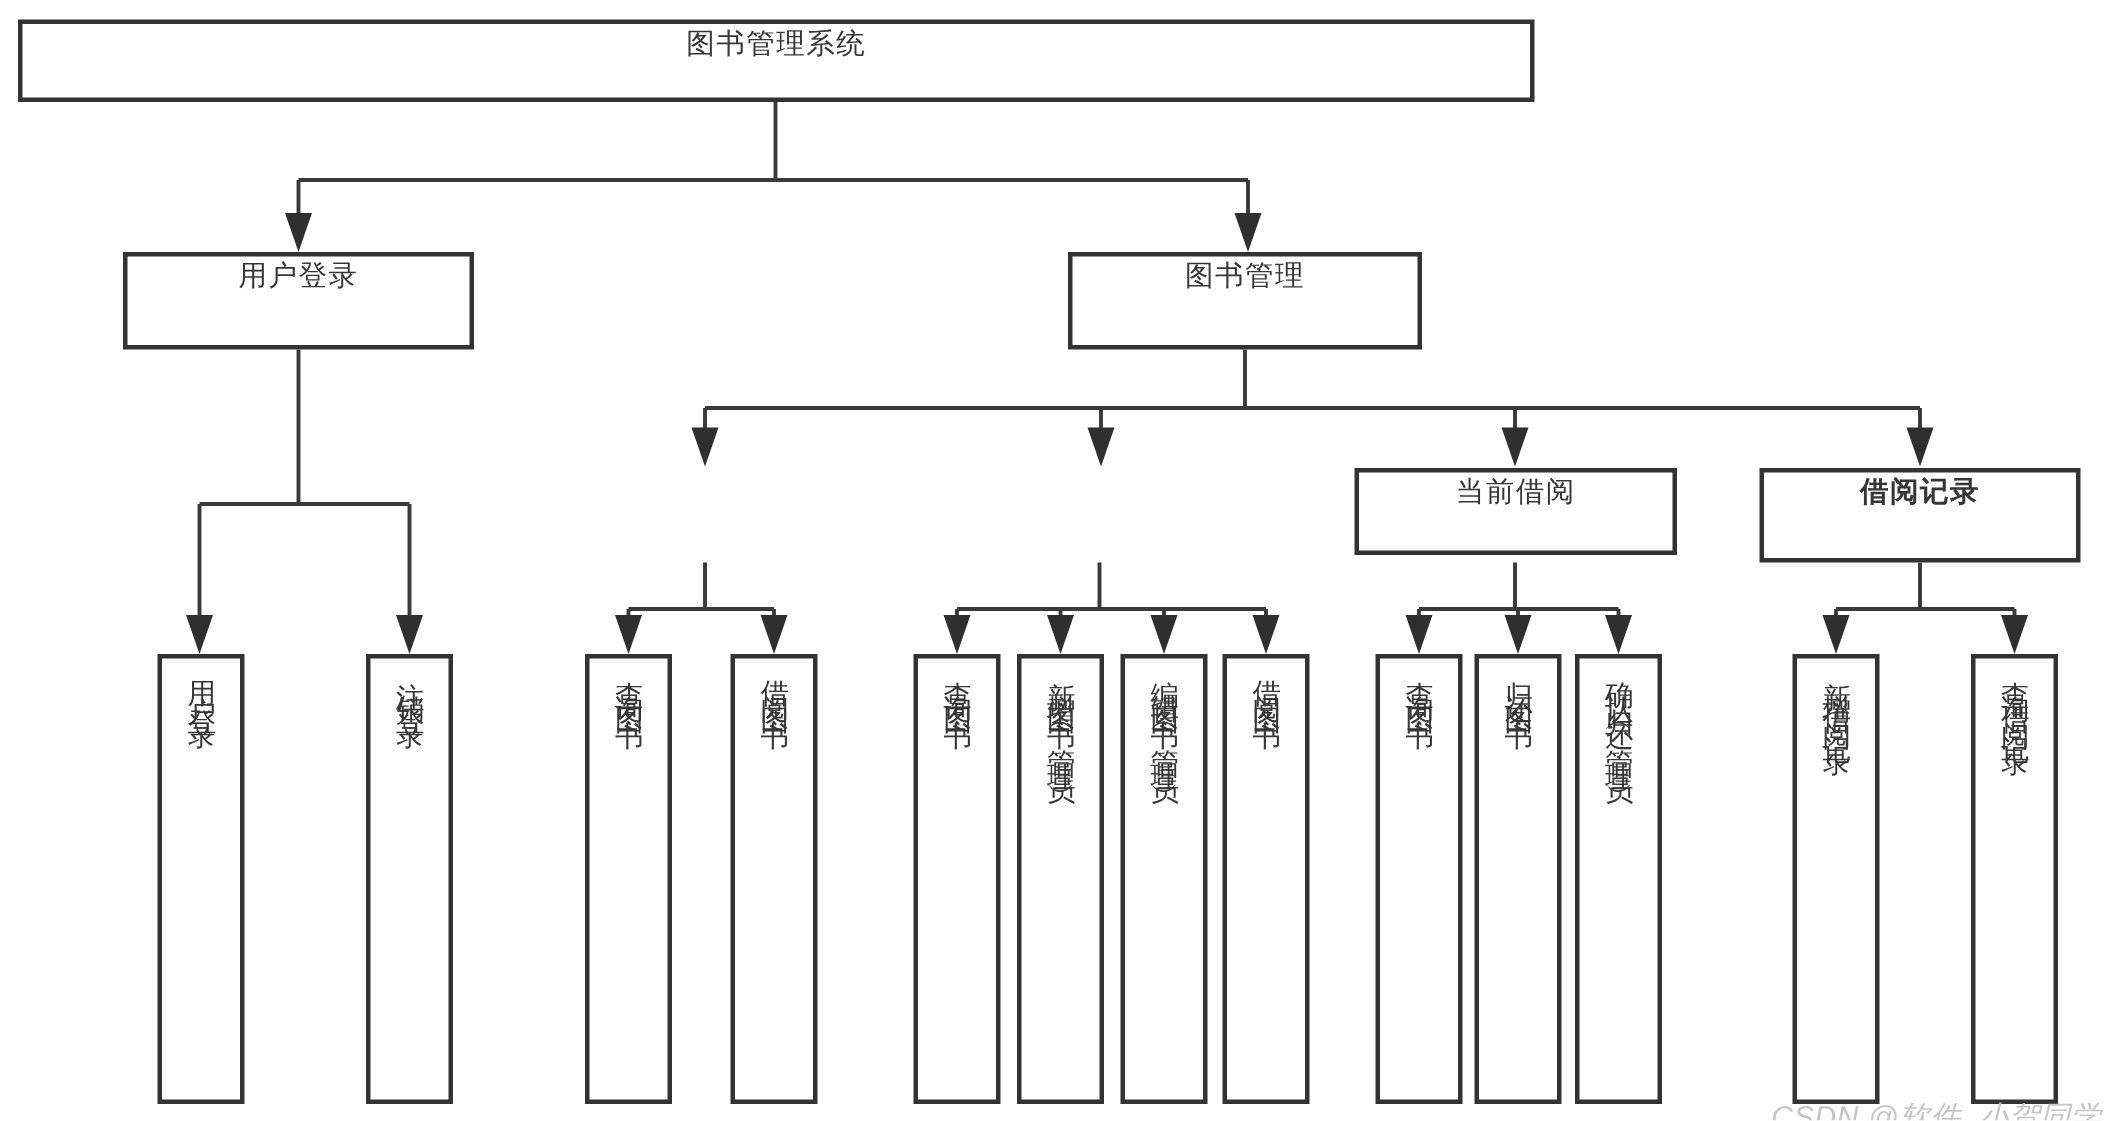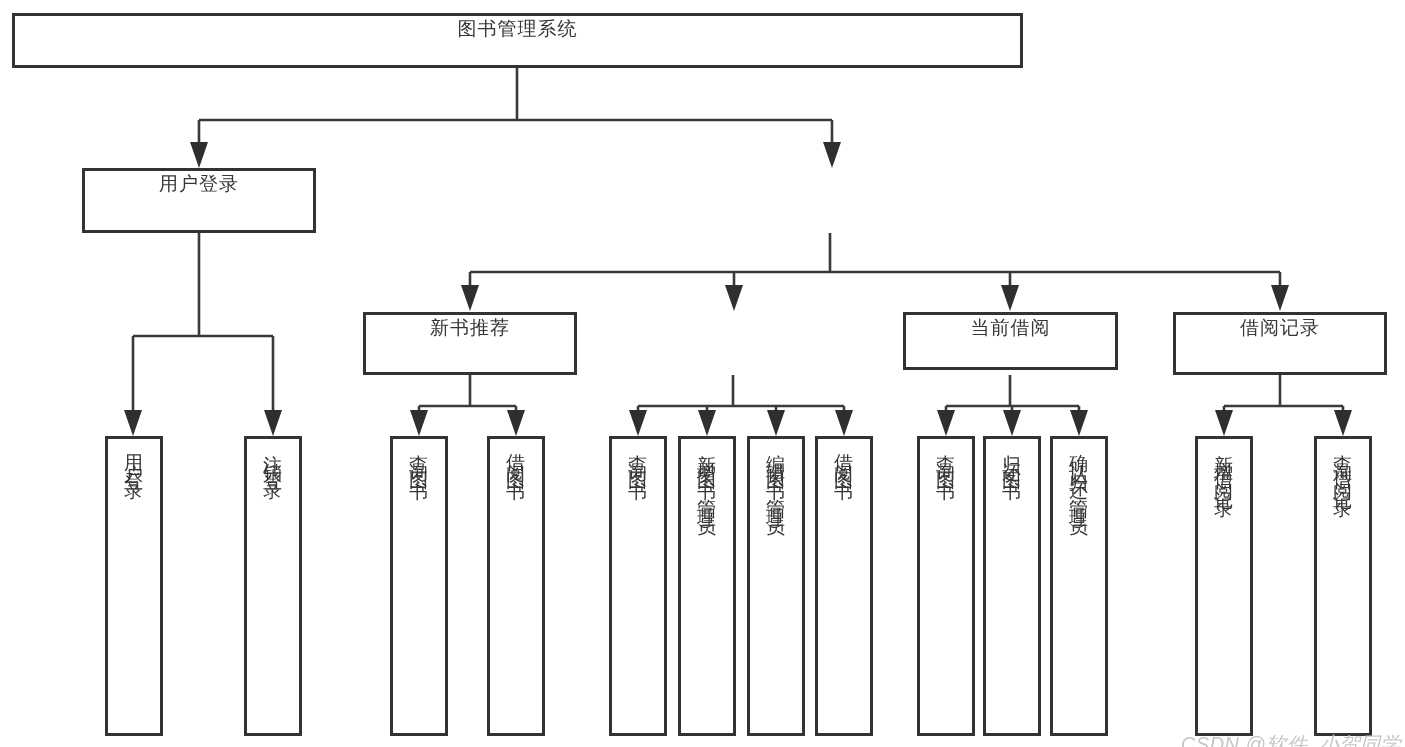--- a/index.html
+++ b/index.html
@@ -74,28 +74,28 @@
     </g>
   </svg>
 
   <div class="node h-node" style="left:12px; top:13px; width:1011px; height:55px;">
     <span>图书管理系统</span>
   </div>
 
   <div class="node h-node" style="left:82px; top:168px; width:234px; height:65px;">
     <span>用户登录</span>
   </div>
+  <div class="node h-node" style="left:712px; top:168px; width:236px; height:65px;">
+    <span>图书管理</span>
+  </div>
 
-  <div class="node h-node" style="left:363px; top:312px; width:214px; height:63px;">
-    <span>新书推荐</span>
-  </div>
   <div class="node h-node" style="left:903px; top:312px; width:215px; height:58px;">
     <span>当前借阅</span>
   </div>
-  <div class="node h-node" style="left:1173px; top:312px; width:214px; height:63px;">
+  <div class="node h-node" style="left:1173px; top:312px; width:214px; height:63px;font-weight:bold;">
     <span>借阅记录</span>
   </div>
 
   <div class="node leaf" style="left:105px;">
     <span class="vtext">用户登录</span>
   </div>
   <div class="node leaf" style="left:244px;">
     <span class="vtext">注销登录</span>
   </div>
 

